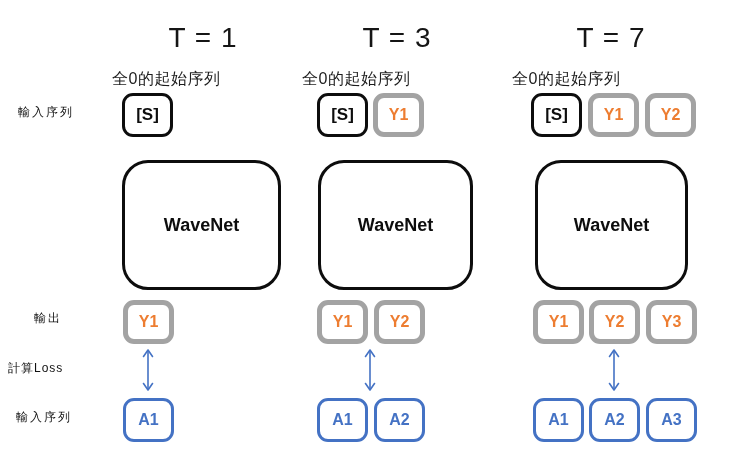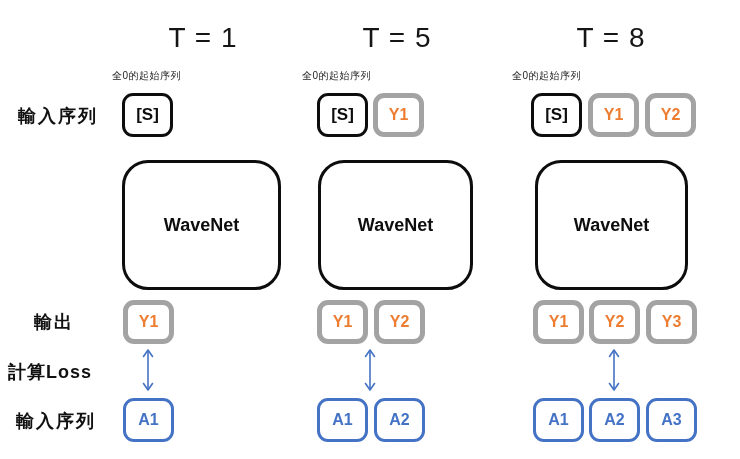--- a/index.html
+++ b/index.html
@@ -5,24 +5,24 @@
   html,body{margin:0;padding:0;background:#fff;}
   .canvas{
     position:relative;width:740px;height:459px;background:#ffffff;overflow:hidden;
     font-family:"Liberation Sans", sans-serif;color:#111;margin-top:10px;
   }
   .col-title{
     position:absolute;width:90px;text-align:center;
     font-size:28px;font-weight:400;color:#151515;letter-spacing:1px;
   }
   .note{
-    position:absolute;font-size:10px;color:#1c1c1c;letter-spacing:0.5px;white-space:nowrap;
+    position:absolute;font-size:16px;color:#1c1c1c;letter-spacing:0.5px;white-space:nowrap;
   }
   .row-label{
-    position:absolute;font-weight:700;font-size:18px;color:#111;
+    position:absolute;font-weight:400;font-size:12px;color:#111;
     letter-spacing:2px;white-space:nowrap;
   }
   .box{
     position:absolute;width:51px;height:44px;box-sizing:border-box;
     border-radius:11px;background:#fff;
     display:flex;align-items:center;justify-content:center;
     font-weight:700;font-size:16px;
   }
   .box.black{border:3px solid #0d0d0d;color:#0d0d0d;font-size:17px;}
   .box.orange{border:5px solid #a3a3a3;color:#ED7D31;}
@@ -39,22 +39,22 @@
     stroke:#4472C4;stroke-width:1.6;fill:none;
     stroke-linecap:round;stroke-linejoin:round;
   }
 </style>
 </head>
 <body>
 
 <div class="canvas">
 
   <div class="col-title" style="left:158px;top:12px;">T = 1</div>
-  <div class="col-title" style="left:352px;top:12px;">T = 5</div>
-  <div class="col-title" style="left:566px;top:12px;">T = 8</div>
+  <div class="col-title" style="left:352px;top:12px;">T = 3</div>
+  <div class="col-title" style="left:566px;top:12px;">T = 7</div>
 
   <div class="note" style="left:112px;top:59px;">全0的起始序列</div>
   <div class="note" style="left:302px;top:59px;">全0的起始序列</div>
   <div class="note" style="left:512px;top:59px;">全0的起始序列</div>
 
   <div class="row-label" style="left:18px;top:94px;">輸入序列</div>
   <div class="row-label" style="left:34px;top:300px;text-align:center;">輸出</div>
   <div class="row-label" style="left:8px;top:350px;letter-spacing:1px;">計算Loss</div>
   <div class="row-label" style="left:16px;top:399px;">輸入序列</div>
 

